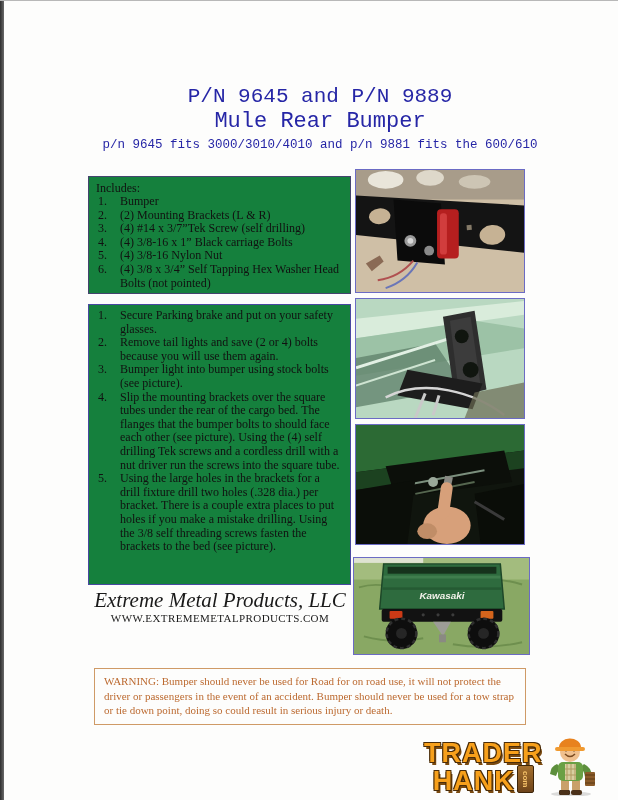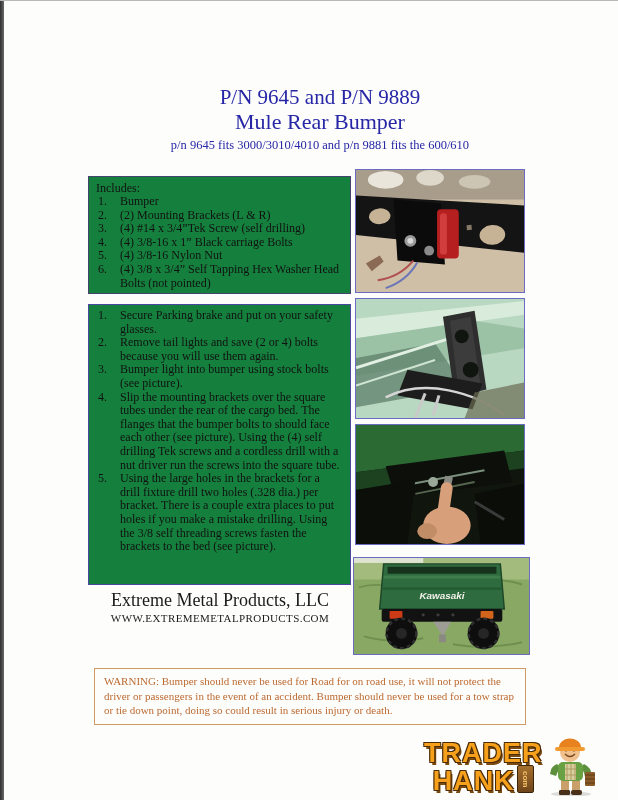--- a/index.html
+++ b/index.html
@@ -12,42 +12,42 @@
   .page{
     position:relative;width:618px;height:800px;
     background:#fdfdfc;
     border-top:1px solid #b8b8b8;
   }
   .scan-edge{
     position:absolute;left:0;top:0;width:4px;height:800px;
     background:linear-gradient(90deg,#2e2e2e,#6a6a6a);
   }
   
-  .titleblock{position:absolute;left:22px;top:84px;width:596px;text-align:center;color:#2626a6;}
+  .titleblock{position:absolute;left:22px;top:84px;width:596px;text-align:center;color:#2626a6;font-family:Liberation Mono, monospace;}
   .title1{font-size:21px;line-height:24px;}
   .title2{font-size:22px;line-height:26px;}
   .subtitle{font-size:12.5px;line-height:16px;margin-top:2px;}
   
   .box{
     position:absolute;left:88px;width:263px;
     border:1.5px solid #44446e;
     background:#15803d;
     box-sizing:border-box;
     padding:4px 8px 4px 7px;
     font-size:12px;line-height:13.6px;color:#111;
   }
   .box-includes{top:175px;height:118px;}
   .box-instructions{top:303px;height:281px;border-color:#4848a0;}
   .box h2{margin:0;font-size:12px;font-weight:normal;line-height:14px;}
   .box ol{margin:0;padding:0;list-style:none;counter-reset:n;}
   .box li{counter-increment:n;position:relative;padding-left:24px;}
   .box li::before{content:counter(n) ".";position:absolute;left:2px;top:0;}
   
   .company{position:absolute;left:78px;top:588px;width:284px;text-align:center;color:#1a1a1a;}
-  .company-name{font-size:18px;line-height:23px;}
+  .company-name{font-size:21px;line-height:23px;font-style:italic;}
   .company-site{font-size:11px;line-height:13px;letter-spacing:0.4px;}
   
   .warning{
     position:absolute;left:94px;top:667px;width:432px;height:57px;
     box-sizing:border-box;border:1px solid #cf9a66;
     padding:5px 9px;
     font-size:11px;line-height:14.5px;color:#bc6a30;
   }
   
   .photo{
@@ -93,21 +93,21 @@
     <div class="title1">P/N 9645 and P/N 9889</div>
     <div class="title2">Mule Rear Bumper</div>
     <div class="subtitle">p/n 9645 fits 3000/3010/4010 and p/n 9881 fits the 600/610</div>
   </div>
 
   <section class="box box-includes">
     <h2>Includes:</h2>
     <ol>
         <li>Bumper</li>
         <li>(2) Mounting Brackets (L &amp; R)</li>
-        <li>(4) #14 x 3/4”Tek Screw (self drilling)</li>
+        <li>(4) #14 x 3/7”Tek Screw (self drilling)</li>
         <li>(4) 3/8-16 x 1” Black carriage Bolts</li>
         <li>(4) 3/8-16 Nylon Nut</li>
         <li>(4) 3/8 x 3/4” Self Tapping Hex Washer Head Bolts (not pointed)</li>
       </ol>
   </section>
 
   <section class="box box-instructions">
     <ol>
         <li>Secure Parking brake and put on your safety glasses.</li>
         <li>Remove tail lights and save (2 or 4) bolts because you will use them again.</li>

